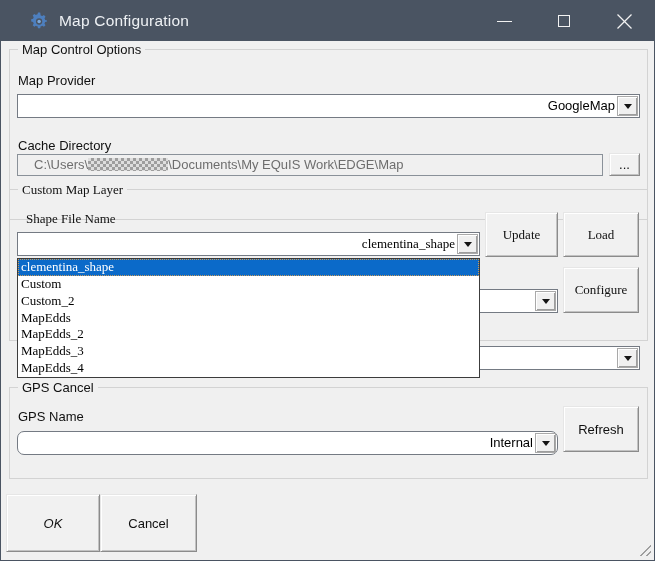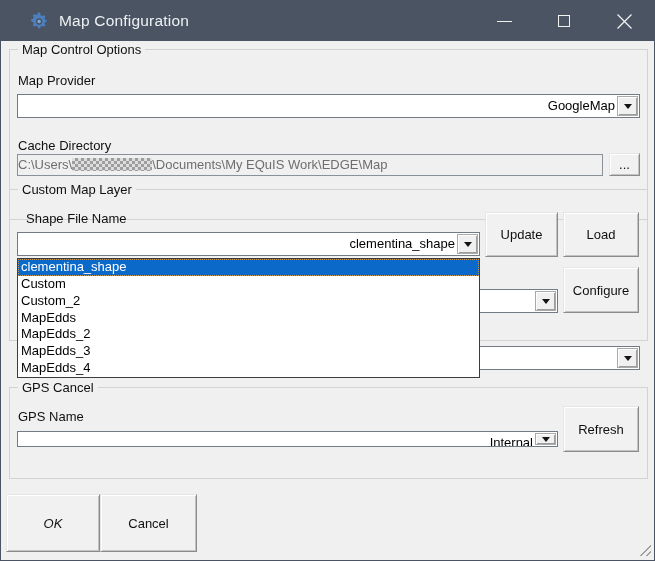--- a/index.html
+++ b/index.html
@@ -52,21 +52,21 @@
   .btn3d {
     position:absolute; background:#f1f1f1; font-size:13px; color:#101010;
     border:1px solid; border-color:#e6e6e6 #8b8b8b #8b8b8b #e6e6e6;
     box-shadow: inset 1px 1px 0 #ffffff, inset -1px -1px 0 #c2c2c2;
     display:flex; align-items:center; justify-content:center; cursor:default;
   }
 
   
   .field-disabled {
     position:absolute; background:#f0f0f0; border:1px solid #8a9199;
-    font-size:13px; color:#6e6e6e; line-height:20px; padding-left:0;
+    font-size:13px; color:#6e6e6e; line-height:20px; padding-left:16px;
     white-space:nowrap; overflow:hidden;
   }
   .redacted {
     display:inline-block; width:80px; height:13px; vertical-align:-2px;
     background-image:
       linear-gradient(45deg, #9e9e9e 25%, transparent 25%, transparent 75%, #9e9e9e 75%),
       linear-gradient(45deg, #9e9e9e 25%, #dedede 25%, #dedede 75%, #9e9e9e 75%);
     background-size:6px 6px; background-position:0 0, 3px 3px;
   }
 
@@ -134,21 +134,21 @@
 
     <div class="field-disabled" style="left:7px; top:104px; width:586px; height:22px;">
       <span>C:\Users\</span><span class="redacted"></span><span>\Documents\My EQuIS Work\EDGE\Map</span>
     </div>
 
     <div class="btn3d" style="left:599px; top:103px; width:31px; height:23px;">
       <span>...</span>
     </div>
   </div>
 
-  <div class="group" style="left:8px; top:188px; width:639px; height:152px;">
+  <div class="group" style="left:8px; top:188px; width:639px; height:152px;font-family:Liberation Serif, serif;">
     <span class="group-title">Custom Map Layer</span>
 
     <span class="lbl" style="left:16px; top:21px;">Shape File Name</span>
 
     <div class="combo" style="left:7px; top:42px; width:463px; height:24px;">
       <span class="value">clementina_shape</span>
       <span class="arrow-btn">
         <span class="tri"></span>
       </span>
     </div>
@@ -187,21 +187,21 @@
       <div class="list-item">MapEdds_3</div>
       <div class="list-item">MapEdds_4</div>
     </div>
   </div>
 
   <div class="group" style="left:8px; top:386px; width:639px; height:92px;">
     <span class="group-title">GPS Cancel</span>
 
     <span class="lbl" style="left:8px; top:21px;">GPS Name</span>
 
-    <div class="combo" style="left:7px; top:43px; width:541px; height:16px;">
+    <div class="combo" style="left:7px; top:43px; width:541px; height:24px;border-radius:7px;">
       <span class="value">Internal</span>
       <span class="arrow-btn">
         <span class="tri"></span>
       </span>
     </div>
 
     <div class="btn3d" style="left:553px; top:18px; width:76px; height:46px;">
       <span>Refresh</span>
     </div>
   </div>

